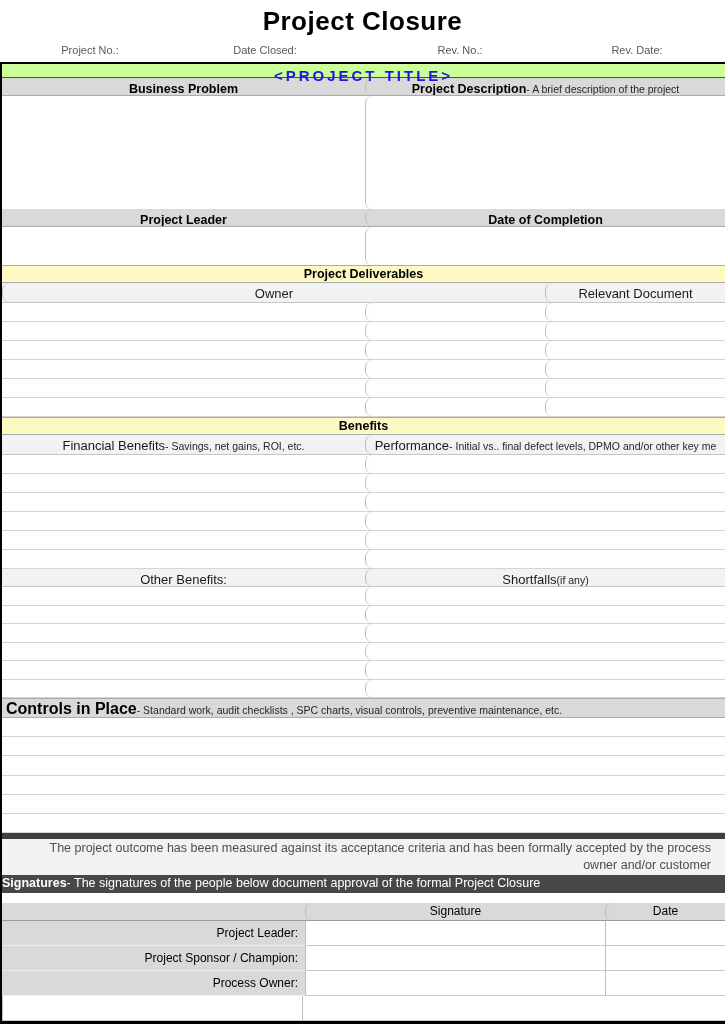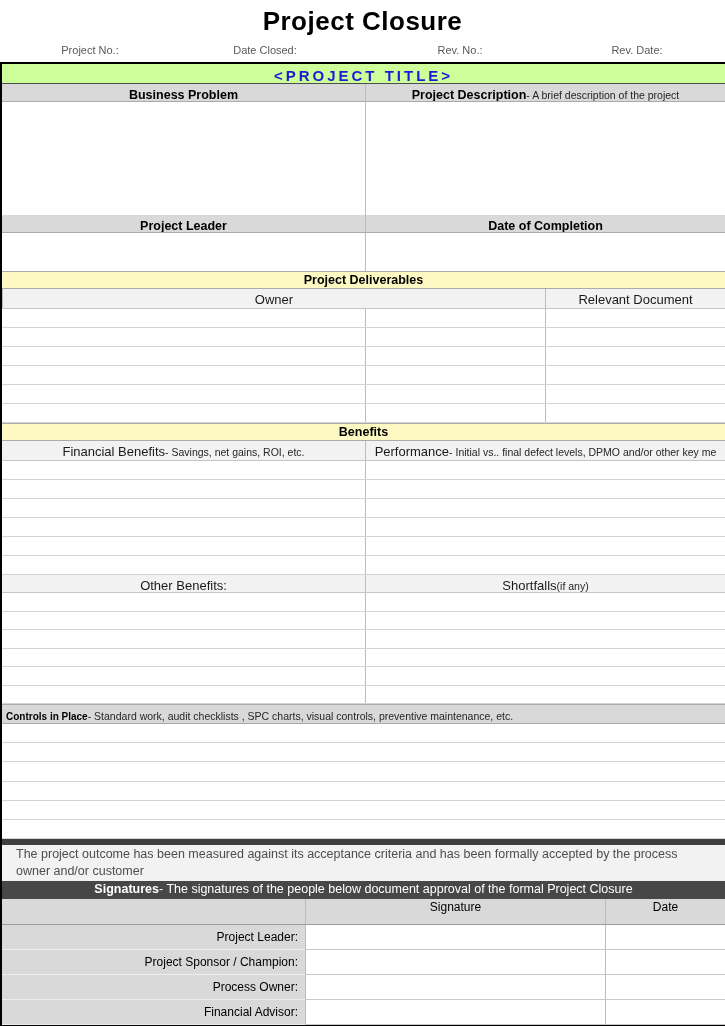--- a/index.html
+++ b/index.html
@@ -7,55 +7,55 @@
   body { font-family:"Liberation Sans", sans-serif; color:#000; }
   .page { position:relative; width:725px; height:1026px; background:#fff; overflow:hidden; }
 
   .doc-title { height:40px; padding-top:6px; text-align:center; font-size:26px; font-weight:700; letter-spacing:0.5px; }
 
   .meta-row { position:relative; height:22px; font-size:11px; color:#595959; }
   .meta { position:absolute; top:4px; transform:translateX(-50%); white-space:nowrap; }
 
   .sheet { width:725px; border-top:2px solid #000; border-left:2px solid #000; border-bottom:3px solid #000; }
 
-  .banner { height:20px; line-height:23px; background:#ccff99; border-bottom:1px solid #4d4d4d;
+  .banner { height:14px; line-height:23px; background:#ccff99; border-bottom:1px solid #4d4d4d;
             text-align:center; font-size:15px; font-weight:700; letter-spacing:3px; color:#1b1bd6; }
 
   .row { display:flex; width:100%; }
   .cell { position:relative; height:100%; overflow:hidden; }
-  .lb { border-left:1px solid #bdbdbd; }
+  .lb { border-left:1px solid #bdbdbd;border-radius:7px; }
 
   .hdr-dark { background:#d9d9d9; height:18px; border-bottom:1px solid #ababab; }
   .hdr-light { background:#f2f2f2; height:20px; border-bottom:1px solid #c6c6c6; }
   .hdr-dark .cell, .hdr-light .cell { padding:1px 4px 0 4px; white-space:nowrap;text-align:center; }
 
   .lbl-bold { font-size:12.5px; font-weight:700; color:#000; }
   .lbl-light { font-size:13px; font-weight:400; color:#1a1a1a; }
   .hint { font-size:10.5px; font-weight:400; color:#262626; }
 
   .content2 { display:flex; width:100%; background:#fff; }
 
   .sec-title { height:18px; background:#fef9c3; border-top:1px solid #ababab; border-bottom:1px solid #ababab;
                text-align:center; font-size:12.5px; font-weight:700; line-height:17px; }
 
   .grid-row { display:flex; width:100%; border-bottom:1px solid #d4d4d4; background:#fff; }
 
   .controls-hdr { background:#d9d9d9; height:20px; border-top:1px solid #ababab; border-bottom:1px solid #ababab;
                   padding:1px 4px 0 4px; white-space:nowrap; overflow:hidden; }
-  .controls-hdr .lbl-bold { font-size:10px; }
+  .controls-hdr .lbl-bold { font-size:16px; }
 
   .dark-divider { height:6px; background:#3f3f3f; }
 
   .statement { height:36px; background:#f2f2f2; color:#4d4d4d; font-size:12.5px; line-height:17px;
-               text-align:left; padding:1px 14px 0 14px; }
-
-  .sig-bar { height:18px; background:#474747; color:#fff; text-align:center; font-size:12.5px; line-height:17px; white-space:nowrap; overflow:hidden; }
+               text-align:right; padding:1px 14px 0 14px; }
+
+  .sig-bar { height:18px; background:#474747; color:#fff; text-align:left; font-size:12.5px; line-height:17px; white-space:nowrap; overflow:hidden; }
   .sig-bar b { font-weight:700; }
 
-  .sig-hdr { height:26px; background:#d9d9d9; border-bottom:1px solid #9c9c9c; }
+  .sig-hdr { height:18px; background:#d9d9d9; border-bottom:1px solid #9c9c9c;margin-top:10px; }
   .sig-hdr .cell { text-align:center; font-size:12px; line-height:17px; }
 
   .sig-row { display:flex; width:100%; height:25px; }
   .sig-label { width:303px; background:#d9d9d9; border-bottom:1px solid #ededed;
                text-align:right; font-size:12px; line-height:24px; padding-right:7px; }
   .sig-input { background:#fff; border-left:1px solid #bdbdbd; border-bottom:1px solid #c9c9c9; }
 
   .w-main { width:363px; }
   .w-rel  { width:180px; }
   .w-sig  { width:300px; }
@@ -250,20 +250,19 @@
           <div class="sig-label">Project Sponsor / Champion:</div>
           <div class="sig-input w-sig"></div>
           <div class="sig-input flex1"></div>
         </div>
         <div class="sig-row">
           <div class="sig-label">Process Owner:</div>
           <div class="sig-input w-sig"></div>
           <div class="sig-input flex1"></div>
         </div>
         <div class="sig-row">
-          <div class="sig-label">Financial Advisor:</div>
           <div class="sig-input w-sig"></div>
           <div class="sig-input flex1"></div>
         </div>
       </div>
 
   </div>
 </div>
 
 </body></html>

